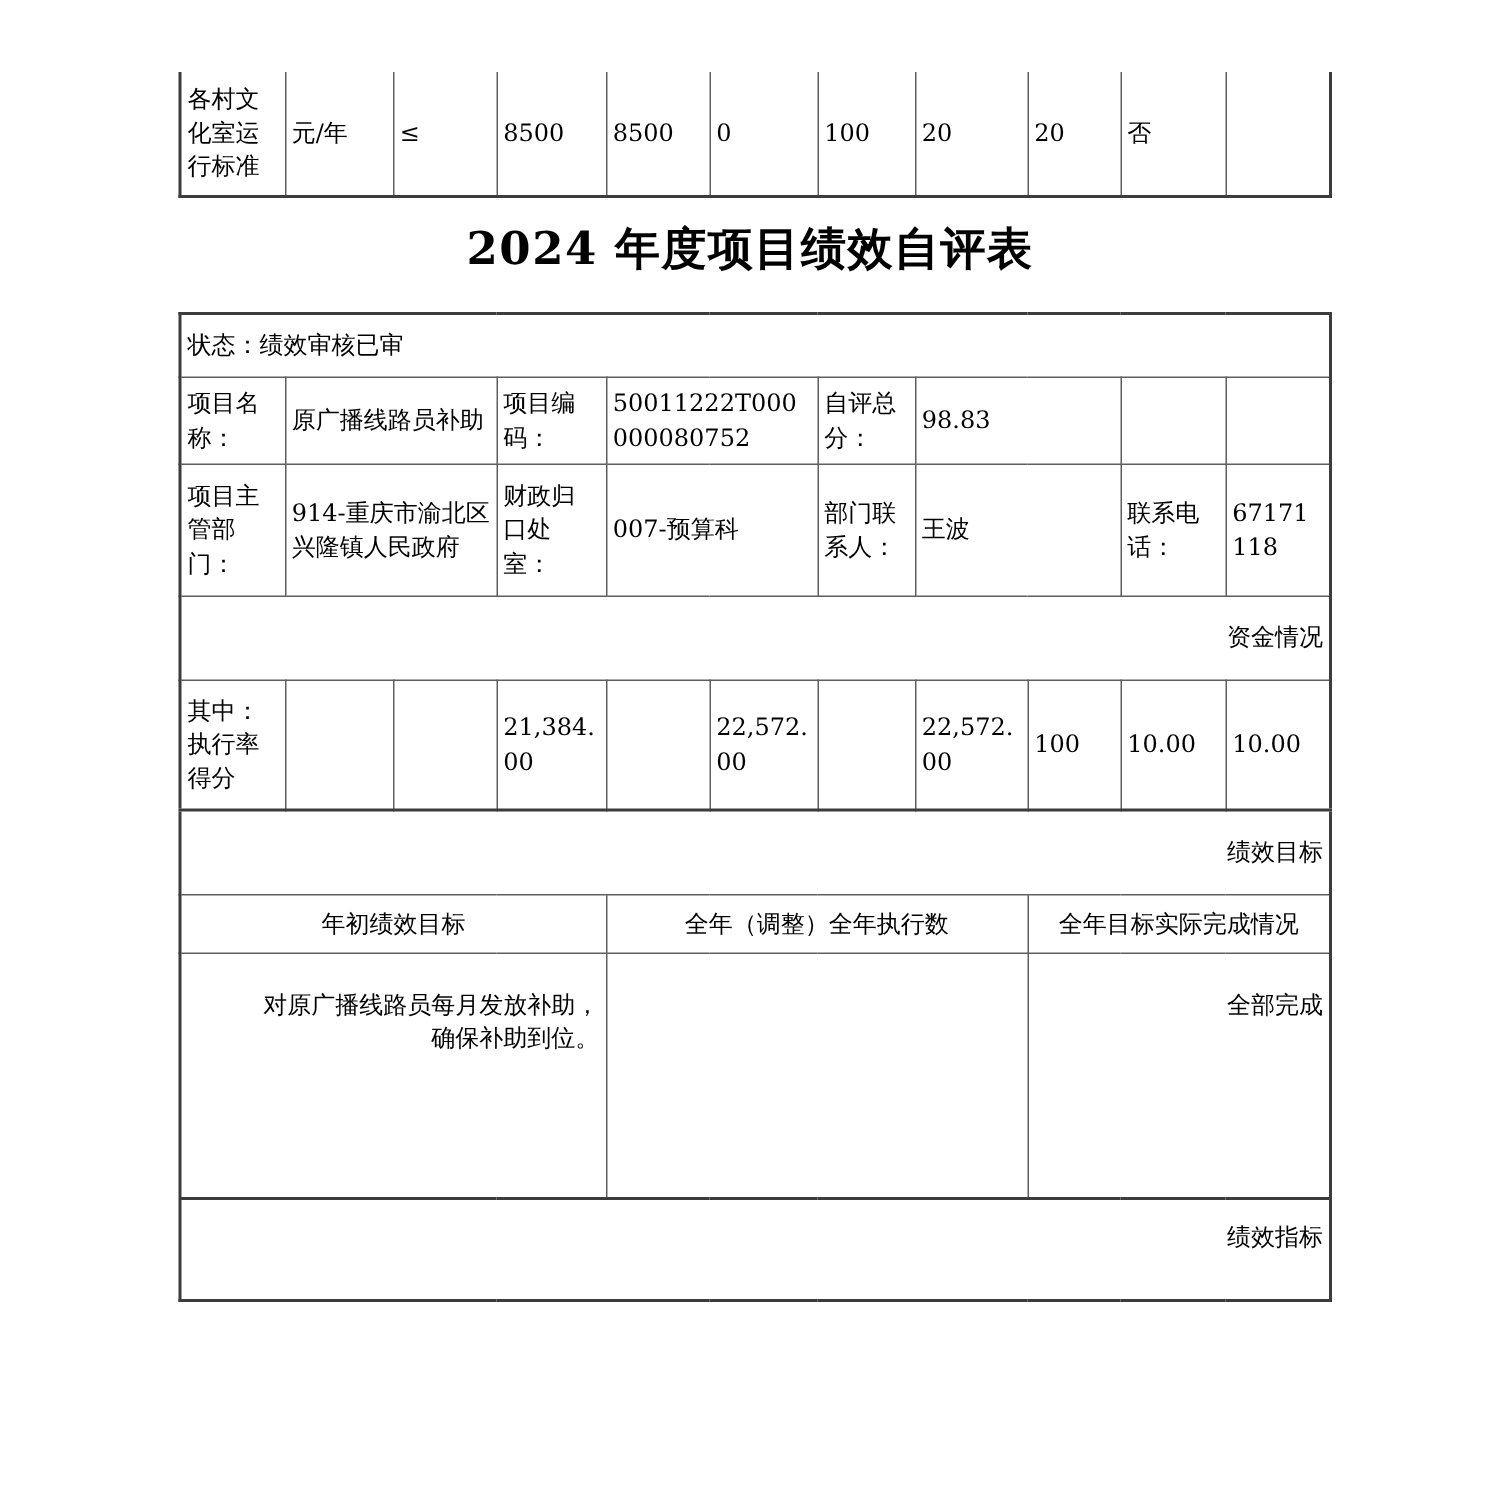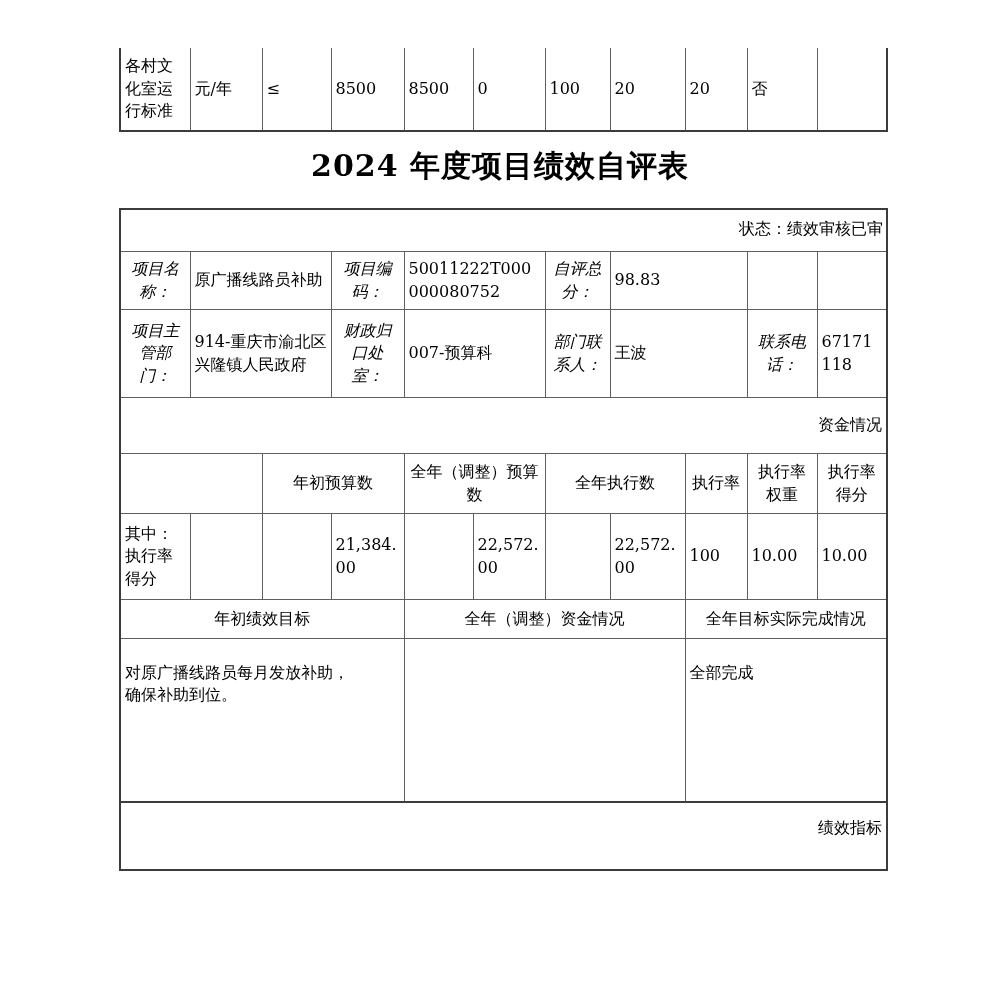--- a/index.html
+++ b/index.html
@@ -16,29 +16,29 @@
     vertical-align:middle;
     line-height:1.4;
     overflow:hidden;
   }
   
   #top-table{position:absolute;left:119px;top:0;width:769px;border:2px solid #3c3c3c;border-top:0;margin-top:48px;}
   #top-table td{border-top:0;height:78px;}
   
   #main-table{position:absolute;left:119px;top:208px;width:769px;border:2px solid #3c3c3c;}
   
-  .lbl{text-align:center;white-space:pre-line;font-style:italic;}
+  .lbl{text-align:left;white-space:pre-line;}
   .txt{text-align:left;}
   .num-r{text-align:left;}
   .num-l{text-align:left;word-break:break-all;}
   .code{text-align:left;word-break:break-all;}
   .sec{text-align:right;}
   .hdr{text-align:center;}
-  .status-cell{text-align:right;padding-right:3px;font-family:Liberation Mono, monospace;}
-  .goal-body{vertical-align:top;text-align:left;padding-top:23px;white-space:pre-line;}
+  .status-cell{text-align:left;padding-right:3px;}
+  .goal-body{vertical-align:top;text-align:right;padding-top:23px;white-space:pre-line;}
   .thick-top{border-top:2px solid #3c3c3c;}
   
   .r-status td{height:37px;}
   .r1 td{height:53px;}
   .r2 td{height:83px;}
   .r-sec1 td{height:51px;}
   .r-fhead td{height:55px;}
   .r-f1 td{height:54px;}
   .r-f2 td{height:81px;}
   .r-f3 td{height:53px;}
@@ -136,50 +136,44 @@
     <td class="txt" colspan="2">王波</td>
     <td class="lbl">联系电
 话：</td>
     <td class="code">67171118</td>
   </tr>
 
   <tr class="r-sec1">
     <td class="sec" colspan="11">资金情况</td>
   </tr>
 
-  <tr class="r-fhead">
-    <td colspan="2"></td>
-    <td class="hdr" colspan="2">年初预算数</td>
-    <td class="hdr" colspan="2">全年（调整）预算数</td>
-    <td class="hdr" colspan="2">全年执行数</td>
-    <td class="hdr">执行率</td>
-    <td class="hdr">执行率权重</td>
-    <td class="hdr">执行率得分</td>
-  </tr>
 
 
   <tr class="r-f2">
     <td class="txt">其中：执行率得分</td>
     <td></td>
     <td></td>
     <td class="num-l">21,384.00</td>
     <td></td>
     <td class="num-l">22,572.00</td>
     <td></td>
     <td class="num-l">22,572.00</td>
     <td class="num-l">100</td>
     <td class="num-l">10.00</td>
     <td class="num-r">10.00</td>
   </tr>
 
 
+  <tr class="r-sec2">
+    <td class="sec thick-top" colspan="11">绩效目标</td>
+  </tr>
 
   <tr class="r-ghead">
     <td class="hdr" colspan="4">年初绩效目标</td>
-    <td class="hdr" colspan="4">全年（调整）资金情况</td>
+    <td class="hdr" colspan="4">全年（调整）全年执行数</td>
     <td class="hdr" colspan="3">全年目标实际完成情况</td>
   </tr>
 
   <tr class="r-gbody">
     <td class="goal-body" colspan="4">对原广播线路员每月发放补助，
 确保补助到位。</td>
     <td class="goal-body" colspan="4"></td>
     <td class="goal-body" colspan="3">全部完成</td>
   </tr>
 

